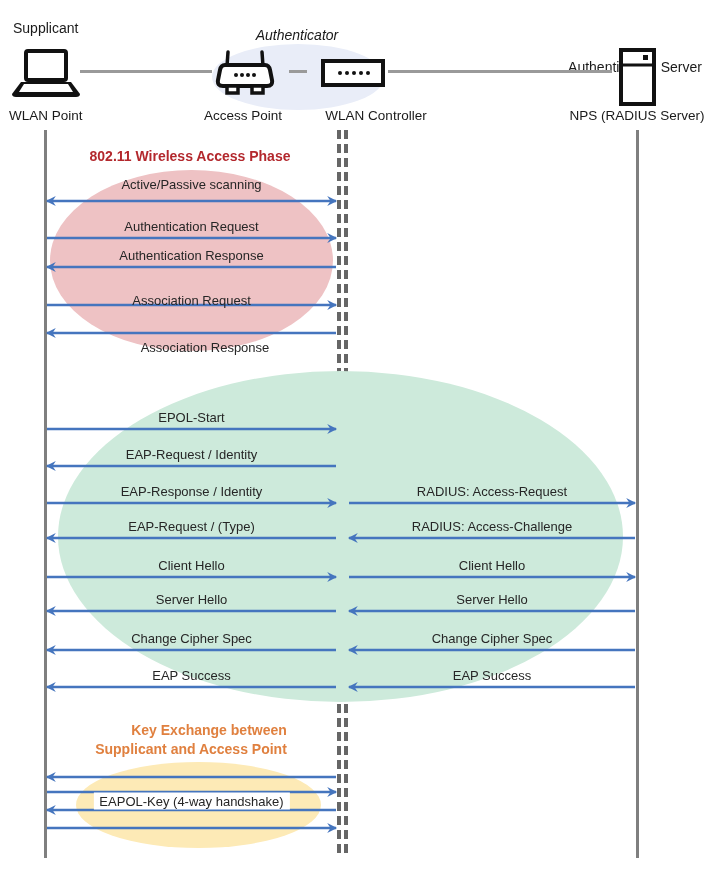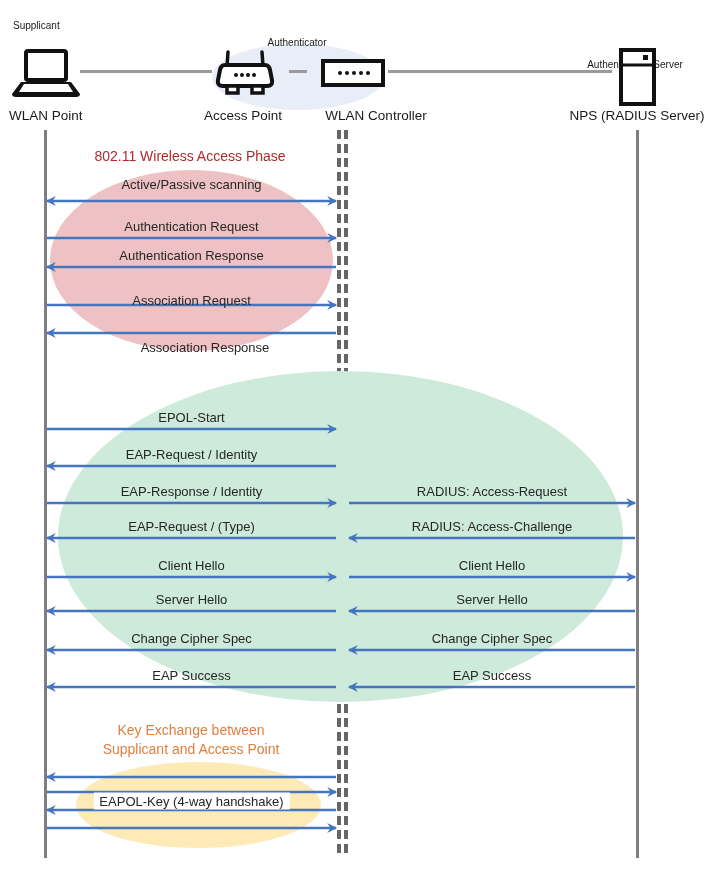--- a/index.html
+++ b/index.html
@@ -1,33 +1,33 @@
 <!DOCTYPE html>
 <html><head>
 <meta charset="utf-8">
 <style>
   html,body{margin:0;padding:0;background:#ffffff;}
   #stage{
     position:relative;width:713px;height:875px;background:#ffffff;
     font-family:"Liberation Sans",sans-serif;overflow:hidden;
   }
   .abs{position:absolute;}
-  .role-label{font-size:10px;color:#1a1a1a;white-space:nowrap;}
+  .role-label{font-size:14px;color:#1a1a1a;white-space:nowrap;}
   .device-label{font-size:13.5px;color:#1a1a1a;white-space:nowrap;}
   .centered{transform:translateX(-50%);text-align:center;}
   .lifeline{position:absolute;width:3px;background:#7f7f7f;}
   .dashed-line{
     position:absolute;width:4px;
     background:repeating-linear-gradient(to bottom,#666 0px,#666 9px,transparent 9px,transparent 14px);
   }
   .connector{position:absolute;height:3px;background:#9a9a9a;}
   .ellipse{position:absolute;border-radius:50%;}
   .phase-title{
-    position:absolute;font-size:14px;font-weight:400;white-space:pre-line;
-    text-align:center;transform:translate(-50%,-50%);line-height:1.35;
+    position:absolute;font-size:14px;font-weight:700;white-space:pre-line;
+    text-align:right;transform:translate(-50%,-50%);line-height:1.35;
   }
   .msg-label{
     position:absolute;font-size:13px;color:#262626;white-space:nowrap;
     transform:translate(-50%,-50%);z-index:5;
   }
   .msg-label.boxed{background:#ffffff;padding:1px 6px;}
   #arrow-svg{position:absolute;left:0;top:0;z-index:4;}
   .icon-wrap{position:absolute;z-index:3;}
 </style>
 </head>
@@ -35,21 +35,21 @@
 
 <div id="stage">
 
   <div class="ellipse abs" style="left:212px;top:44px;width:172px;height:66px;background:#e9edf8;z-index:0;"></div>
 
   <div class="ellipse" id="phase-ellipse-0" style="left: 50px; top: 170px; width: 283px; height: 181px; z-index: 1; background: rgb(238, 194, 196);"></div>
   <div class="ellipse" id="phase-ellipse-1" style="left: 58px; top: 371px; width: 565px; height: 331px; z-index: 1; background: rgb(205, 234, 219);"></div>
   <div class="ellipse" id="phase-ellipse-2" style="left: 76px; top: 762px; width: 245px; height: 86px; z-index: 1; background: rgb(253, 234, 182);"></div>
 
   <div class="abs role-label" style="left:13px;top:20px;">Supplicant</div>
-  <div class="abs role-label centered" style="left:297px;top:37px;">Authenticator</div>
+  <div class="abs role-label centered" style="left:297px;top:27px;font-style:italic;">Authenticator</div>
   <div class="abs role-label centered" style="left:635px;top:19px;margin-top:40px;">Authentication Server</div>
 
   <div class="connector" style="left:80px;top:70px;width:132px;"></div>
   <div class="connector" style="left:289px;top:70px;width:18px;"></div>
   <div class="connector" style="left:388px;top:70px;width:224px;"></div>
 
   <div class="icon-wrap" style="left:10px;top:48px;">
     <svg width="72" height="52" viewBox="0 0 72 52">
       <rect x="16" y="3" width="40" height="29" rx="2" fill="#ffffff" stroke="#111" stroke-width="4"></rect>
       <path d="M11,34 L61,34 L70,46 Q70,49 66,49 L6,49 Q2,49 2,46 Z" fill="#111"></path>

